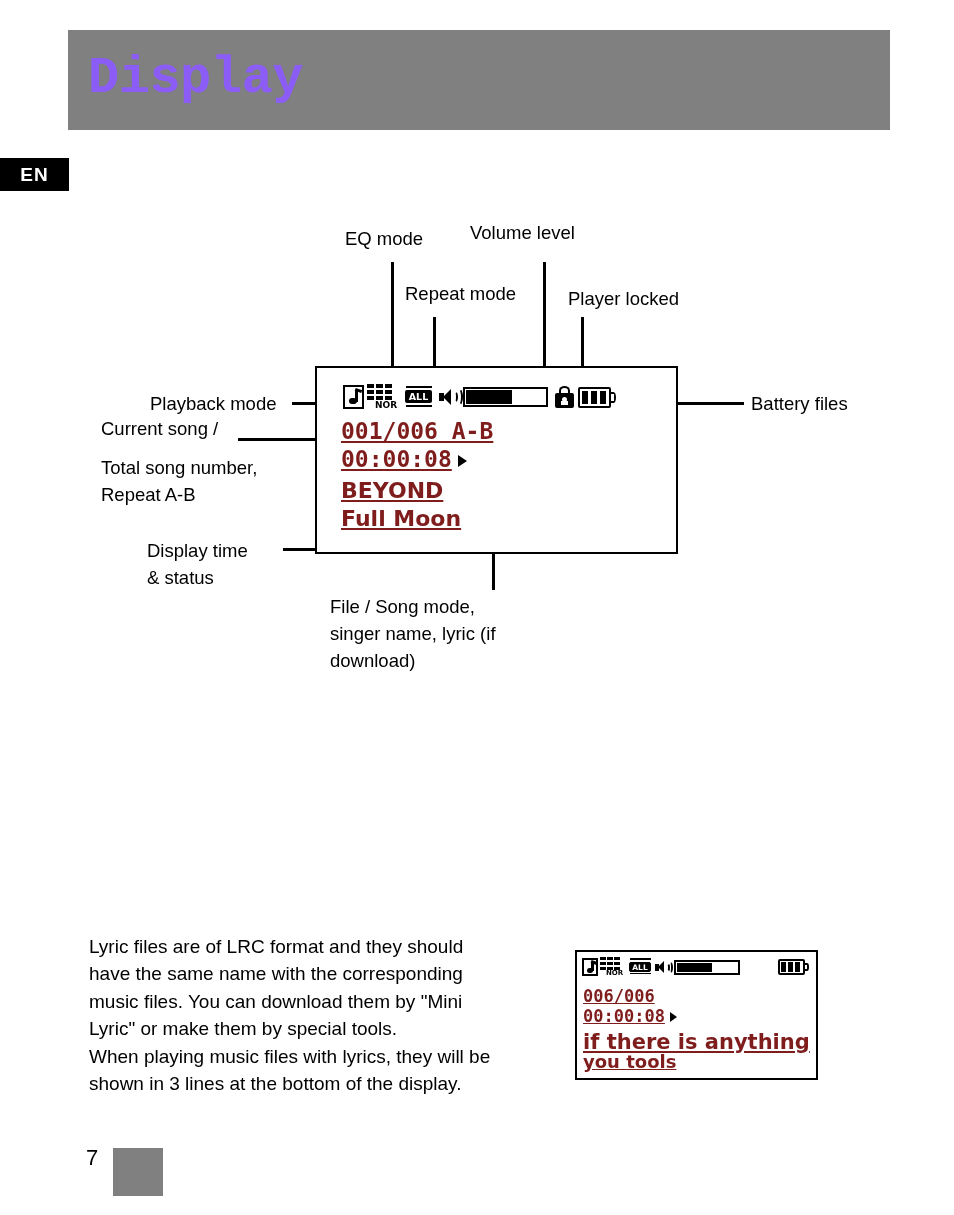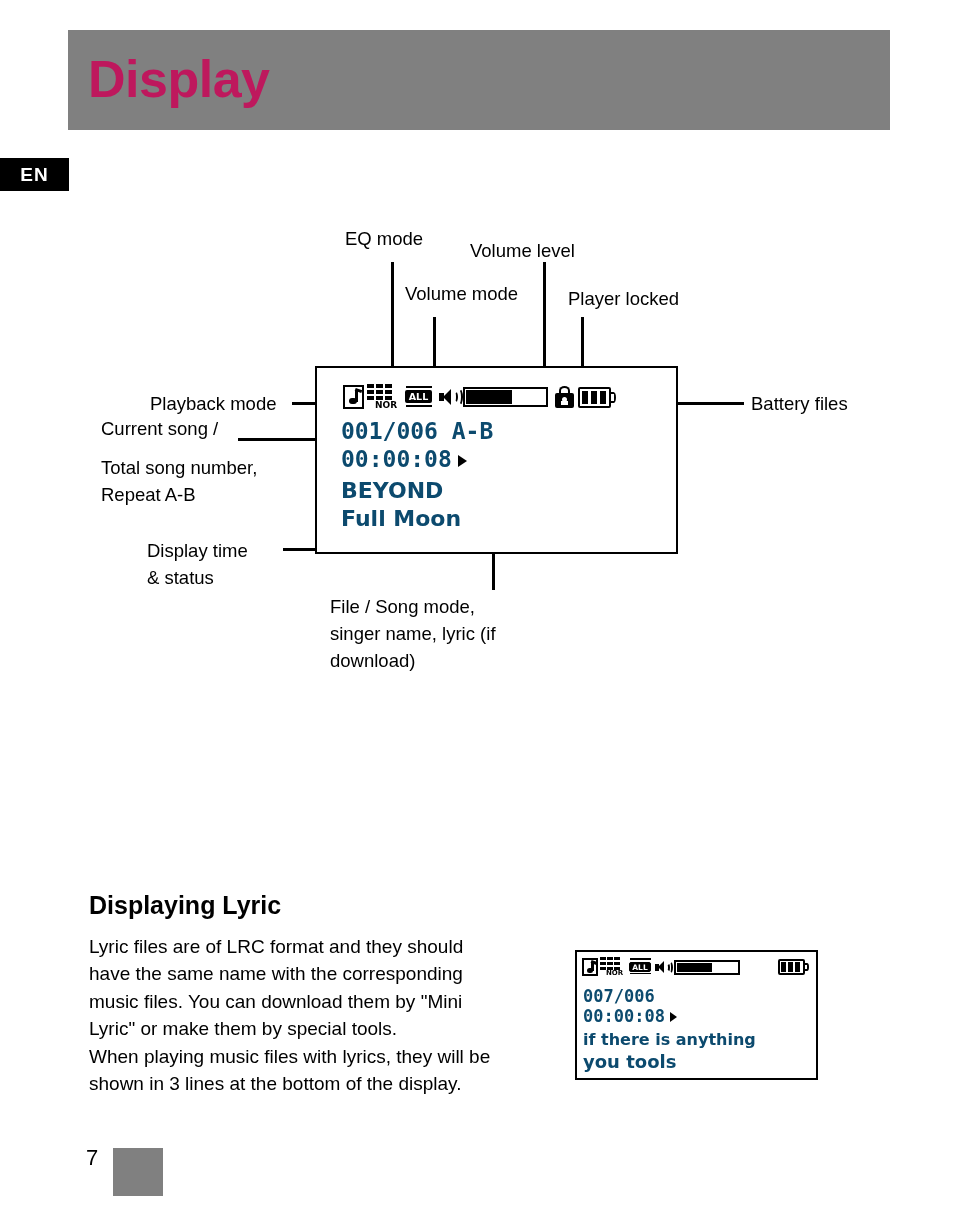--- a/index.html
+++ b/index.html
@@ -22,22 +22,22 @@
     width: 822px; height: 100px;
     background: #808080;
   }
   #page-title {
     position: absolute;
     left: 88px; top: 44px;
     font-size: 52px;
     font-weight: bold;
     letter-spacing: -0.5px;
     line-height: 70px;
-    color: #be185d;
-    font-family: Liberation Sans, sans-serif;
+    color: #8b5cf6;
+    font-family: Liberation Mono, monospace;
   }
   #lang-tab {
     position: absolute;
     left: 0px; top: 158px;
     width: 69px; height: 33px;
     background: #000000;
     color: #ffffff;
     font-size: 19px;
     font-weight: bold;
     letter-spacing: 1px;
@@ -72,31 +72,32 @@
     display: flex;
     align-items: center;
   }
   #lcd-main .lcd-statusbar { left: 26px; top: 16px; }
   #lcd-lyric .lcd-statusbar { left: 5px; top: 5px; }
 
   .lcd-line {
     position: absolute;
     font-family: "DejaVu Sans Mono", monospace;
     font-weight: bold;
-    color: #0c4a6e;
+    color: #7f1d1d;
     white-space: pre;
+    text-decoration: underline;
   }
   #lcd-main .l-track { left: 24px; top: 50px; font-size: 23px; letter-spacing: 0px; }
   #lcd-main .l-time  { left: 24px; top: 78px; font-size: 23px; letter-spacing: 0px; }
   #lcd-main .l-song  { left: 24px; top: 110px; font-size: 22px; font-family: "DejaVu Sans", sans-serif; letter-spacing: 0px;}
   #lcd-main .l-file  { left: 24px; top: 138px; font-size: 22px; font-family: "DejaVu Sans", sans-serif; letter-spacing: 0px;}
 
   #lcd-lyric .l-track { left: 6px; top: 34px; font-size: 17px; }
   #lcd-lyric .l-time  { left: 6px; top: 54px; font-size: 17px; }
-  #lcd-lyric .l-lyric1{ left: 6px; top: 78px; font-size: 16px; font-family: "DejaVu Sans", sans-serif; }
+  #lcd-lyric .l-lyric1{ left: 6px; top: 78px; font-size: 21px; font-family: "DejaVu Sans", sans-serif; }
   #lcd-lyric .l-lyric2{ left: 6px; top: 99px; font-size: 18px; font-family: "DejaVu Sans", sans-serif; }
 
   
   .ic { display: inline-block; vertical-align: middle; position: relative; }
 
   
   .ic-note { border: 2.5px solid #000; position: relative; }
   .ic-note .nb { position: absolute; background: #000; }
 
   
@@ -198,22 +199,22 @@
 
 <div class="page">
 
   <div id="header-bar"></div>
   <div id="page-title">Display</div>
   <div id="lang-tab">EN</div>
 
   <div id="diagram">
 
     <div class="callout" style="left:345px; top:226px;">EQ mode</div>
-    <div class="callout" style="left:470px; top:238px;">Volume level</div>
-    <div class="callout" style="left:405px; top:281px;">Volume mode</div>
+    <div class="callout" style="left:470px; top:220px;">Volume level</div>
+    <div class="callout" style="left:405px; top:281px;">Repeat mode</div>
     <div class="callout" style="left:568px; top:286px;">Player locked</div>
 
     <div class="lead-v" style="left:391px; top:262px; height:104px;"></div>
     <div class="lead-v" style="left:543px; top:262px; height:104px;"></div>
     <div class="lead-v" style="left:433px; top:317px; height:49px;"></div>
     <div class="lead-v" style="left:581px; top:317px; height:49px;"></div>
 
     <div class="callout" style="left:150px; top:391px;">Playback mode</div>
     <div class="lead-h" style="left:292px; top:402px; width:54px;"></div>
 
@@ -297,21 +298,20 @@
         </span>
       </div>
 
       <div class="lcd-line l-track">001/006 A-B</div>
       <div class="lcd-line l-time"><span>00:00:08</span><span class="play-tri" style="margin-left:6px;"></span></div>
       <div class="lcd-line l-song">BEYOND</div>
       <div class="lcd-line l-file">Full Moon</div>
     </div>
   </div>
 
-  <div id="section-heading">Displaying Lyric</div>
   <div id="section-body" style="white-space:pre-line;">Lyric files are of LRC format and they should have the same name with the corresponding music files. You can download them by "Mini Lyric" or make them by special tools.
 When playing music files with lyrics, they will be shown in 3 lines at the bottom of the display.</div>
 
   <div class="lcd" id="lcd-lyric">
     <div class="lcd-statusbar">
 
       <span class="ic ic-note" style="width:16px;height:18px;margin-right:2px;">
         <span class="nb" style="left:7px; top:2px; width:2.5px; height:9px;"></span>
         <span class="nb" style="left:3px; top:8px; width:6px; height:5px; border-radius:2.5px;"></span>
         <span class="nb" style="left:7px; top:1px; width:6px; height:2.5px; transform:rotate(20deg);"></span>
@@ -351,21 +351,21 @@
 
       <span class="ic ic-bat" style="width:31px;height:16px;">
         <span class="shell" style="width:27px; height:16px; border-width:2px; border-radius:2px;"></span>
         <span class="seg" style="left:3px;  top:3px; width:5px; height:10px;"></span>
         <span class="seg" style="left:10px; top:3px; width:5px; height:10px;"></span>
         <span class="seg" style="left:17px; top:3px; width:5px; height:10px;"></span>
         <span class="tip" style="left:27px; top:4px; width:4px; height:8px; border-width:2px; border-left:none;"></span>
       </span>
     </div>
 
-    <div class="lcd-line l-track">007/006</div>
+    <div class="lcd-line l-track">006/006</div>
     <div class="lcd-line l-time"><span>00:00:08</span><span class="play-tri sm" style="margin-left:5px;"></span></div>
     <div class="lcd-line l-lyric1">if there is anything</div>
     <div class="lcd-line l-lyric2">you tools</div>
   </div>
 
   <div id="page-number">7</div>
   <div id="footer-block"></div>
 
 </div>
 

